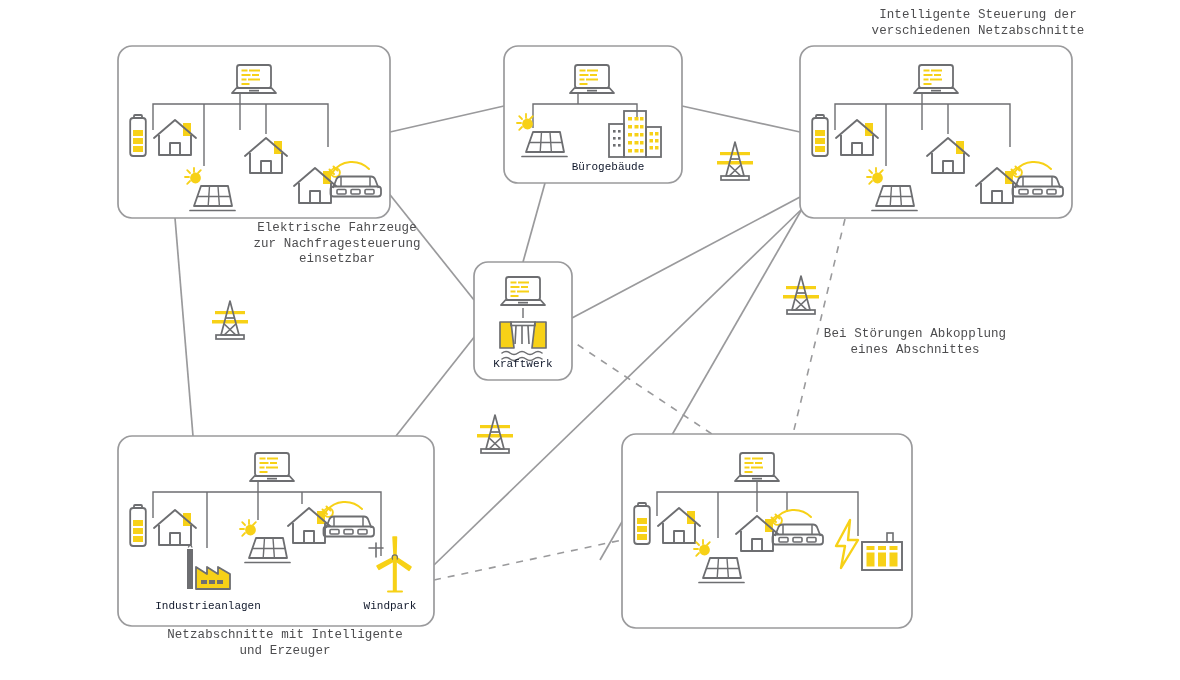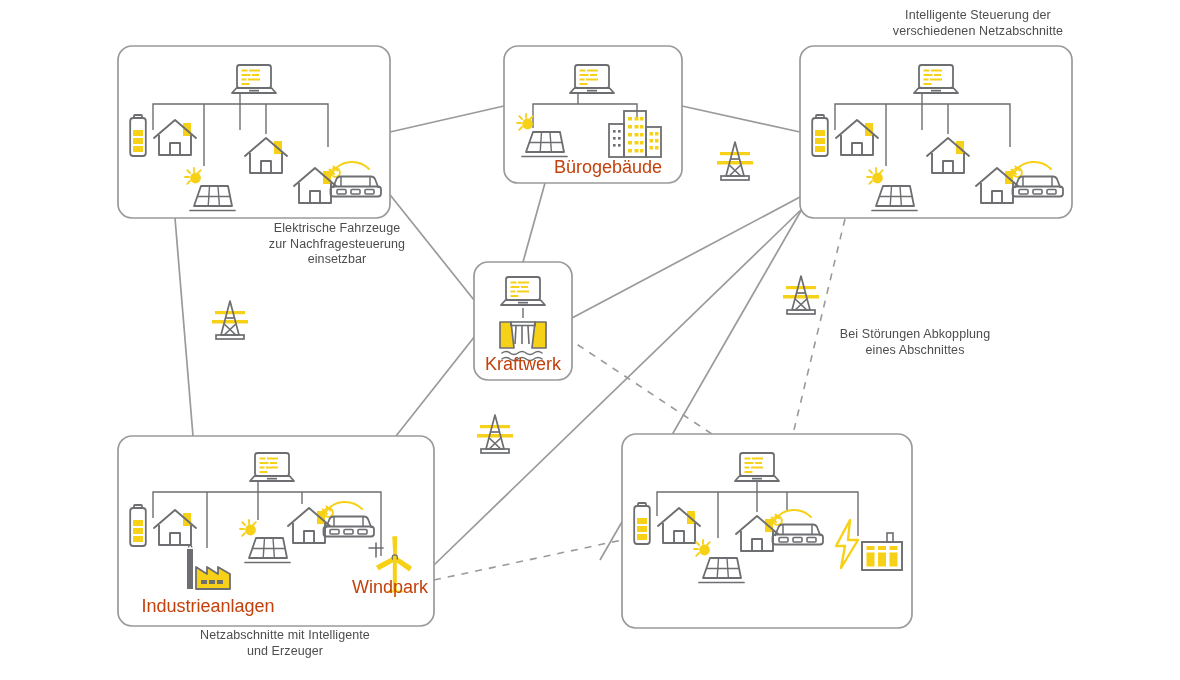--- a/index.html
+++ b/index.html
@@ -1,36 +1,36 @@
 <!DOCTYPE html>
 <html><head>
 <meta charset="utf-8">
 <style>
   html,body{margin:0;padding:0;background:#ffffff;}
   body{
     width:1180px;height:680px;position:relative;overflow:hidden;
     font-family:"Liberation Sans", sans-serif;
     color:#58595b;
   }
-  #stage{position:absolute;left:0;top:0;width:1180px;height:680px;}
+  #stage{position:absolute;left:0;top:0;width:1180px;height:680px;font-family:Liberation Mono, monospace;}
   .svg-layer{position:absolute;left:0;top:0;width:1180px;height:680px;}
   .cap{
     position:absolute;
     font-size:12.5px;
     line-height:15.5px;
     color:#4d4d4f;
     text-align:center;
     white-space:pre-line;
     letter-spacing:.1px;
   }
   .inlbl{
     position:absolute;
-    font-size:18px;
+    font-size:11px;
     line-height:15px;
-    color:#c2410c;
+    color:#0f172a;
     text-align:center;
     white-space:nowrap;
   }
 </style>
 </head>
 <body>
 
 <div id="stage">
 
   <svg class="svg-layer" viewBox="0 0 1180 680">
@@ -354,15 +354,15 @@
 
   <div class="cap" style="left:165px;top:628px;width:240px;">Netzabschnitte mit Intelligente
 und Erzeuger</div>
 
   <div class="inlbl" style="left:548px;top:160px;width:120px;">Bürogebäude</div>
 
   <div class="inlbl" style="left:473px;top:357px;width:100px;text-align:center;">Kraftwerk</div>
 
   <div class="inlbl" style="left:108px;top:599px;width:200px;">Industrieanlagen</div>
 
-  <div class="inlbl" style="left:340px;top:580px;width:100px;text-align:center;">Windpark</div>
+  <div class="inlbl" style="left:340px;top:599px;width:100px;text-align:center;">Windpark</div>
 
 </div>
 
 </body></html>

